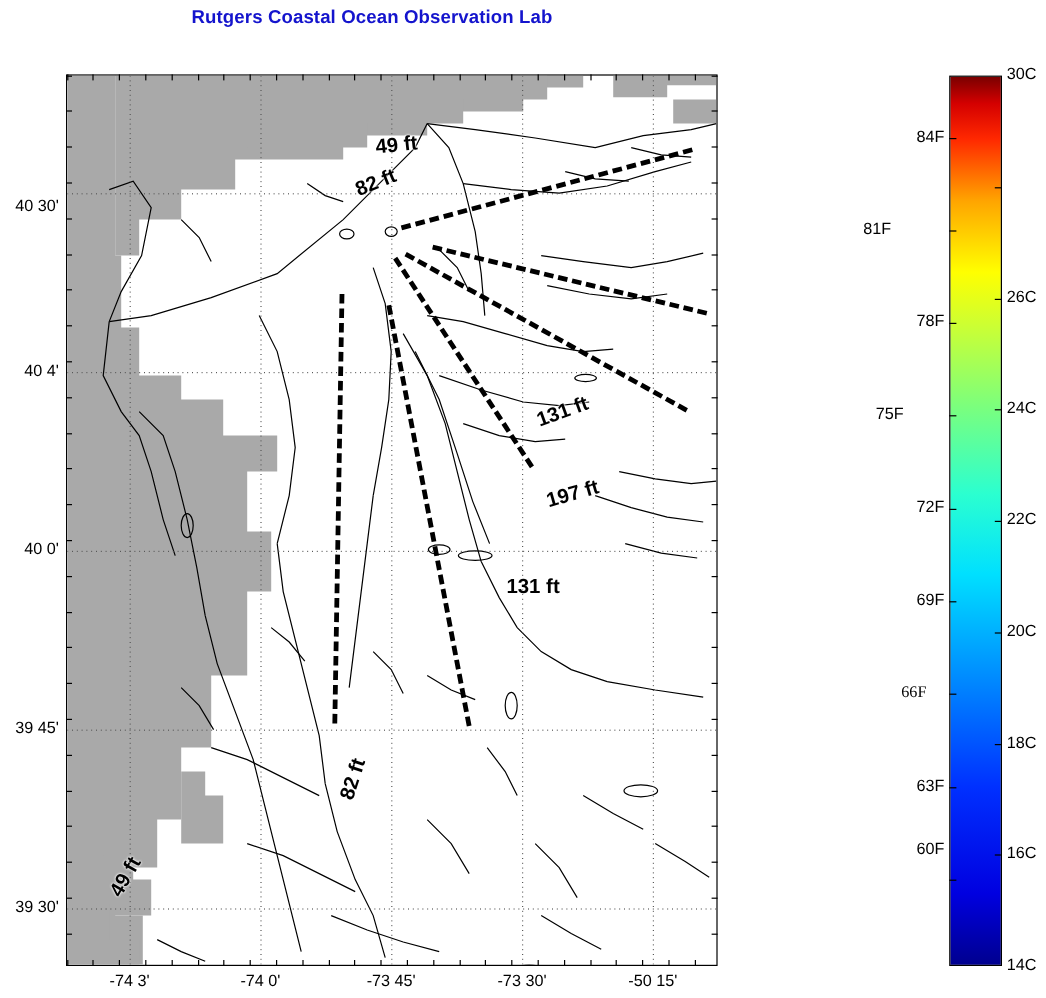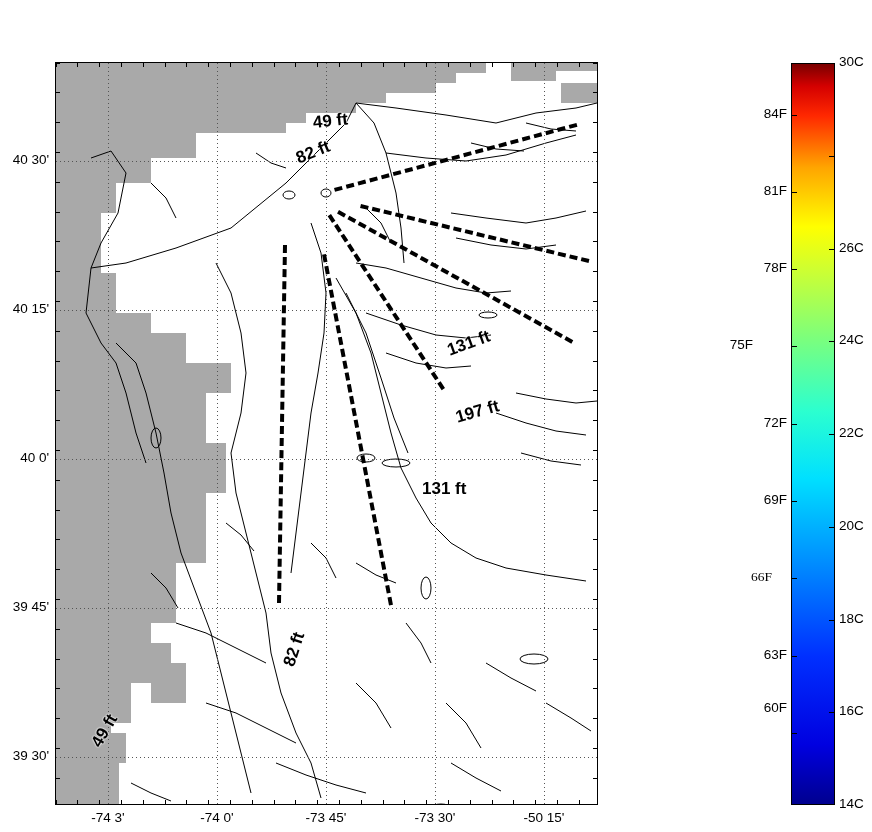--- a/index.html
+++ b/index.html
@@ -43,20 +43,21 @@
       white-space:nowrap;font-family:"Liberation Sans", sans-serif;
       text-shadow:0 0 2px #fff,0 0 2px #fff;}
 
   .transect{position:absolute;height:0;border-top:4px dashed #000;
       transform-origin:0 0;}
 </style>
 </head>
 <body>
 
 <div id="title-block">
+  <div class="title-line" style="color: rgb(20, 20, 205);">Rutgers Coastal Ocean Observation Lab</div>
 </div>
 
 <div id="map-frame">
   <svg id="map-canvas" viewBox="0 0 541 741" preserveAspectRatio="none">
 
     <g fill="#a9a9a9" stroke="none">
       <path d="M0,0 L0,741 L63,741 L63,700 L40,700 L40,660 L75,660 L75,620 L95,620
                L95,560 L120,560 L120,500 L150,500 L150,430 L170,430 L170,380
                L150,380 L150,330 L175,330 L175,300 L130,300 L130,270 L95,270
                L95,250 L60,250 L60,210 L45,210 L45,150 L40,150 L40,0 Z"></path>
@@ -260,22 +261,22 @@
     <div class="tick" style="left: 593px; top: 718px; width: 5px; height: 1px; background: rgb(0, 0, 0); position: absolute;"></div>
     <div class="tick" style="left: 55px; top: 748px; width: 5px; height: 1px; background: rgb(0, 0, 0); position: absolute;"></div>
     <div class="tick" style="left: 593px; top: 748px; width: 5px; height: 1px; background: rgb(0, 0, 0); position: absolute;"></div>
     <div class="tick" style="left: 55px; top: 778px; width: 5px; height: 1px; background: rgb(0, 0, 0); position: absolute;"></div>
     <div class="tick" style="left: 593px; top: 778px; width: 5px; height: 1px; background: rgb(0, 0, 0); position: absolute;"></div>
     <div class="axlab" style="left: 68px; width: 80px; text-align: center; top: 810px;">-74 3'</div>
     <div class="axlab" style="left: 177px; width: 80px; text-align: center; top: 810px;">-74 0'</div>
     <div class="axlab" style="left: 286px; width: 80px; text-align: center; top: 810px;">-73 45'</div>
     <div class="axlab" style="left: 395px; width: 80px; text-align: center; top: 810px;">-73 30'</div>
     <div class="axlab" style="left: 504px; width: 80px; text-align: center; top: 810px;">-50 15'</div>
-    <div class="axlab ylab" style="left: -1px; width: 50px; top: 152px;">40 30'</div>
-    <div class="axlab ylab" style="left: -1px; width: 50px; top: 301px;">40 15'</div>
+    <div class="axlab ylab" style="left: -1px; width: 50px; top: 164px;">40 30'</div>
+    <div class="axlab ylab" style="left: -1px; width: 50px; top: 301px;">40 4'</div>
     <div class="axlab ylab" style="left: -1px; width: 50px; top: 450px;">40 0'</div>
     <div class="axlab ylab" style="left: -1px; width: 50px; top: 599px;">39 45'</div>
     <div class="axlab ylab" style="left: -1px; width: 50px; top: 748px;">39 30'</div>
   </div>
 
 <div id="colorbar-block">
   <div id="colorbar-gradient" style="background: linear-gradient(rgb(122, 0, 0) 0%, rgb(212, 0, 0) 3%, rgb(255, 40, 0) 7%, rgb(255, 165, 0) 14%, rgb(255, 255, 0) 22%, rgb(204, 255, 51) 28%, rgb(124, 255, 124) 37%, rgb(43, 255, 208) 47%, rgb(0, 224, 255) 56%, rgb(0, 144, 255) 67%, rgb(0, 48, 255) 80%, rgb(0, 0, 224) 92%, rgb(0, 0, 143) 100%);"></div>
 </div>
 <div id="colorbar-labels">
     <div class="cb-lab" style="left: 839px; top: 54px;">30C</div>
@@ -290,21 +291,21 @@
     <div class="cb-tick" style="left: 829px; top: 527px;"></div>
     <div class="cb-lab" style="left: 839px; top: 518px;">20C</div>
     <div class="cb-tick" style="left: 829px; top: 620px;"></div>
     <div class="cb-lab" style="left: 839px; top: 611px;">18C</div>
     <div class="cb-tick" style="left: 829px; top: 712px;"></div>
     <div class="cb-lab" style="left: 839px; top: 703px;">16C</div>
     <div class="cb-lab" style="left: 839px; top: 796px;">14C</div>
     <div class="cb-tick" style="left: 791px; top: 115px;"></div>
     <div class="cb-lab f" style="left: 745px; width: 42px; top: 106px;">84F</div>
     <div class="cb-tick" style="left: 791px; top: 192px;"></div>
-    <div class="cb-lab f" style="left: 745px; width: 42px; top: 183px;">81F</div>
+    <div class="cb-lab f" style="left: 710px; width: 42px; top: 183px; text-align: center;">81F</div>
     <div class="cb-tick" style="left: 791px; top: 269px;"></div>
     <div class="cb-lab f" style="left: 745px; width: 42px; top: 260px;">78F</div>
     <div class="cb-tick" style="left: 791px; top: 346px;"></div>
     <div class="cb-lab f" style="left: 711px; width: 42px; top: 337px;">75F</div>
     <div class="cb-tick" style="left: 791px; top: 424px;"></div>
     <div class="cb-lab f" style="left: 745px; width: 42px; top: 415px;">72F</div>
     <div class="cb-tick" style="left: 791px; top: 501px;"></div>
     <div class="cb-lab f" style="left: 745px; width: 42px; top: 492px;">69F</div>
     <div class="cb-tick" style="left: 791px; top: 578px;"></div>
     <div class="cb-lab f" style="left: 730px; width: 42px; top: 569px; font-family: Liberation Serif, serif;">66F</div>

